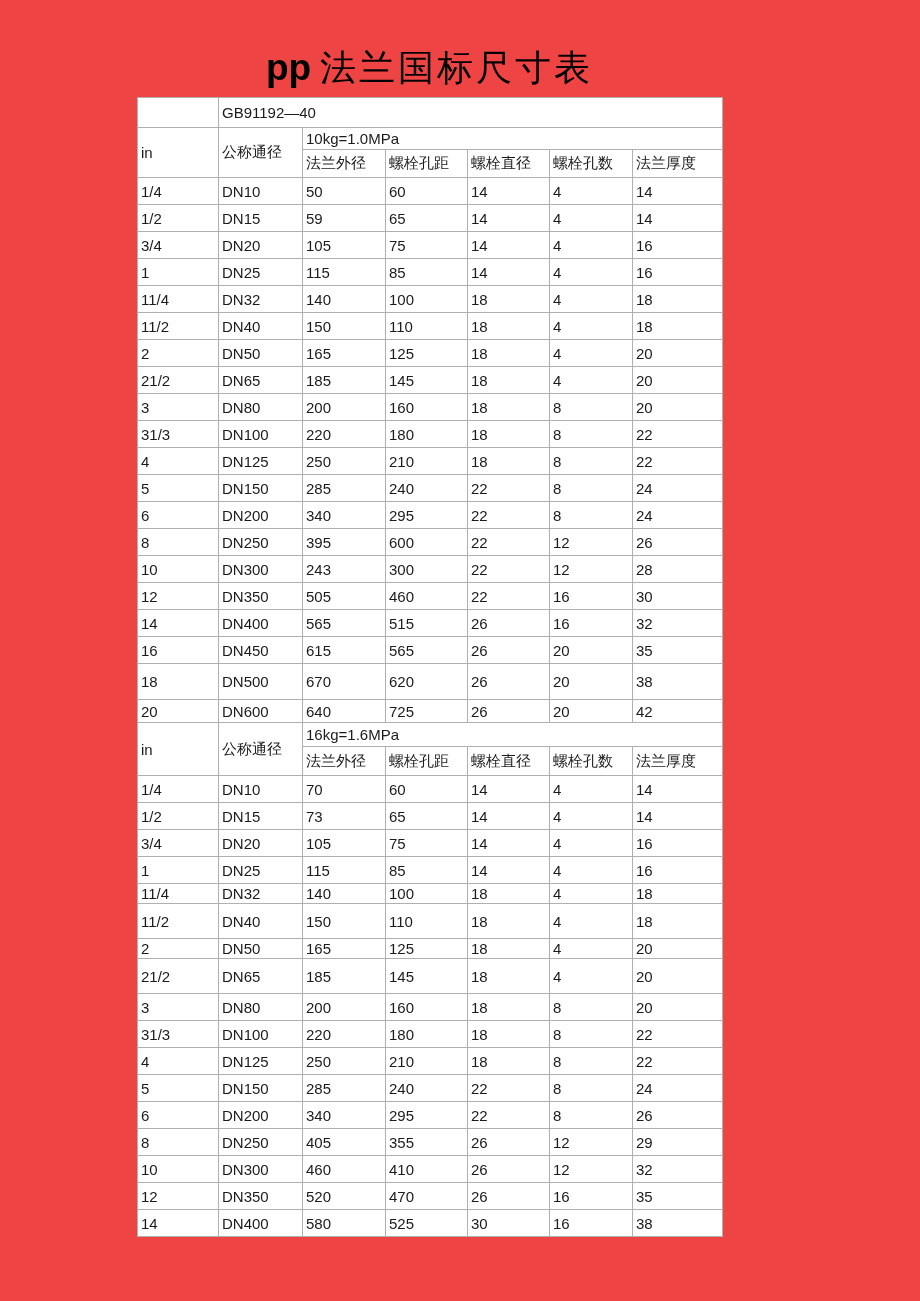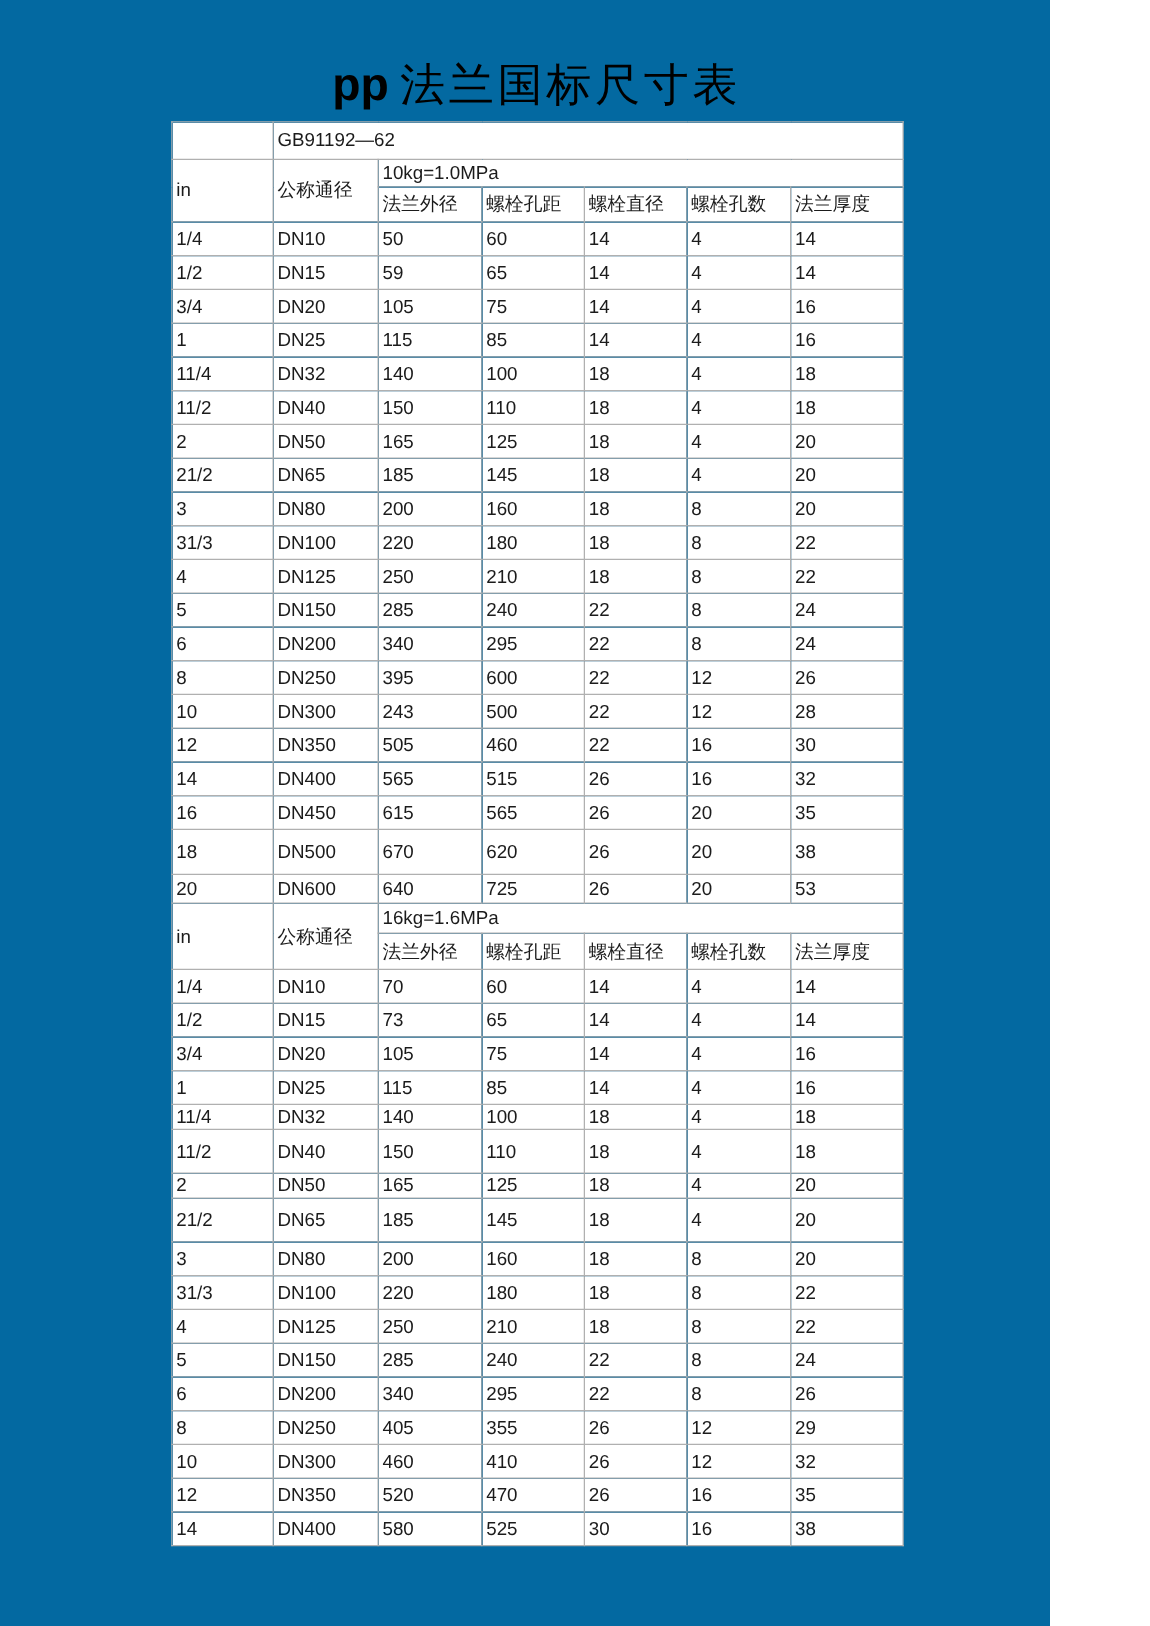--- a/index.html
+++ b/index.html
@@ -1,17 +1,17 @@
 <!DOCTYPE html>
 <html><head>
 <meta charset="utf-8">
 <style>
   html,body{margin:0;padding:0;background:#ffffff;}
   .page{
-    width:840px;height:1301px;background:#0369a1;
+    width:920px;height:1301px;background:#ef4444;
     position:relative;overflow:hidden;
     font-family:"Liberation Sans",sans-serif;
   }
   .doc{width:585px;margin-left:137px;}
   .title{
     margin:0;padding-top:48px;height:49px;
     text-align:center;color:#000;line-height:1.1;
     white-space:nowrap;
   }
   .t-latin{
@@ -63,21 +63,21 @@
         <col style="width:84px">
         <col style="width:83px">
         <col style="width:82px">
         <col style="width:82px">
         <col style="width:83px">
         <col style="width:90px">
       </colgroup>
       <tbody id="table-body">
           <tr class="gb-row">
             <td></td>
-            <td colspan="6">GB91192—62</td>
+            <td colspan="6">GB91192—40</td>
           </tr>
           <tr class="press-row-0">
             <td rowspan="2">in</td>
             <td class="cjk-cell" rowspan="2">公称通径</td>
             <td colspan="5">10kg=1.0MPa</td>
           </tr>
           <tr class="labels-row-0">
             <td class="cjk-cell">法兰外径</td>
             <td class="cjk-cell">螺栓孔距</td>
             <td class="cjk-cell">螺栓直径</td>
@@ -207,21 +207,21 @@
             <td>395</td>
             <td>600</td>
             <td>22</td>
             <td>12</td>
             <td>26</td>
           </tr>
           <tr class="data-row">
             <td>10</td>
             <td>DN300</td>
             <td>243</td>
-            <td>500</td>
+            <td>300</td>
             <td>22</td>
             <td>12</td>
             <td>28</td>
           </tr>
           <tr class="data-row">
             <td>12</td>
             <td>DN350</td>
             <td>505</td>
             <td>460</td>
             <td>22</td>
@@ -255,21 +255,21 @@
             <td>20</td>
             <td>38</td>
           </tr>
           <tr class="data-row h23">
             <td>20</td>
             <td>DN600</td>
             <td>640</td>
             <td>725</td>
             <td>26</td>
             <td>20</td>
-            <td>53</td>
+            <td>42</td>
           </tr>
           <tr class="press-row-1">
             <td rowspan="2">in</td>
             <td class="cjk-cell" rowspan="2">公称通径</td>
             <td colspan="5">16kg=1.6MPa</td>
           </tr>
           <tr class="labels-row-1">
             <td class="cjk-cell">法兰外径</td>
             <td class="cjk-cell">螺栓孔距</td>
             <td class="cjk-cell">螺栓直径</td>

